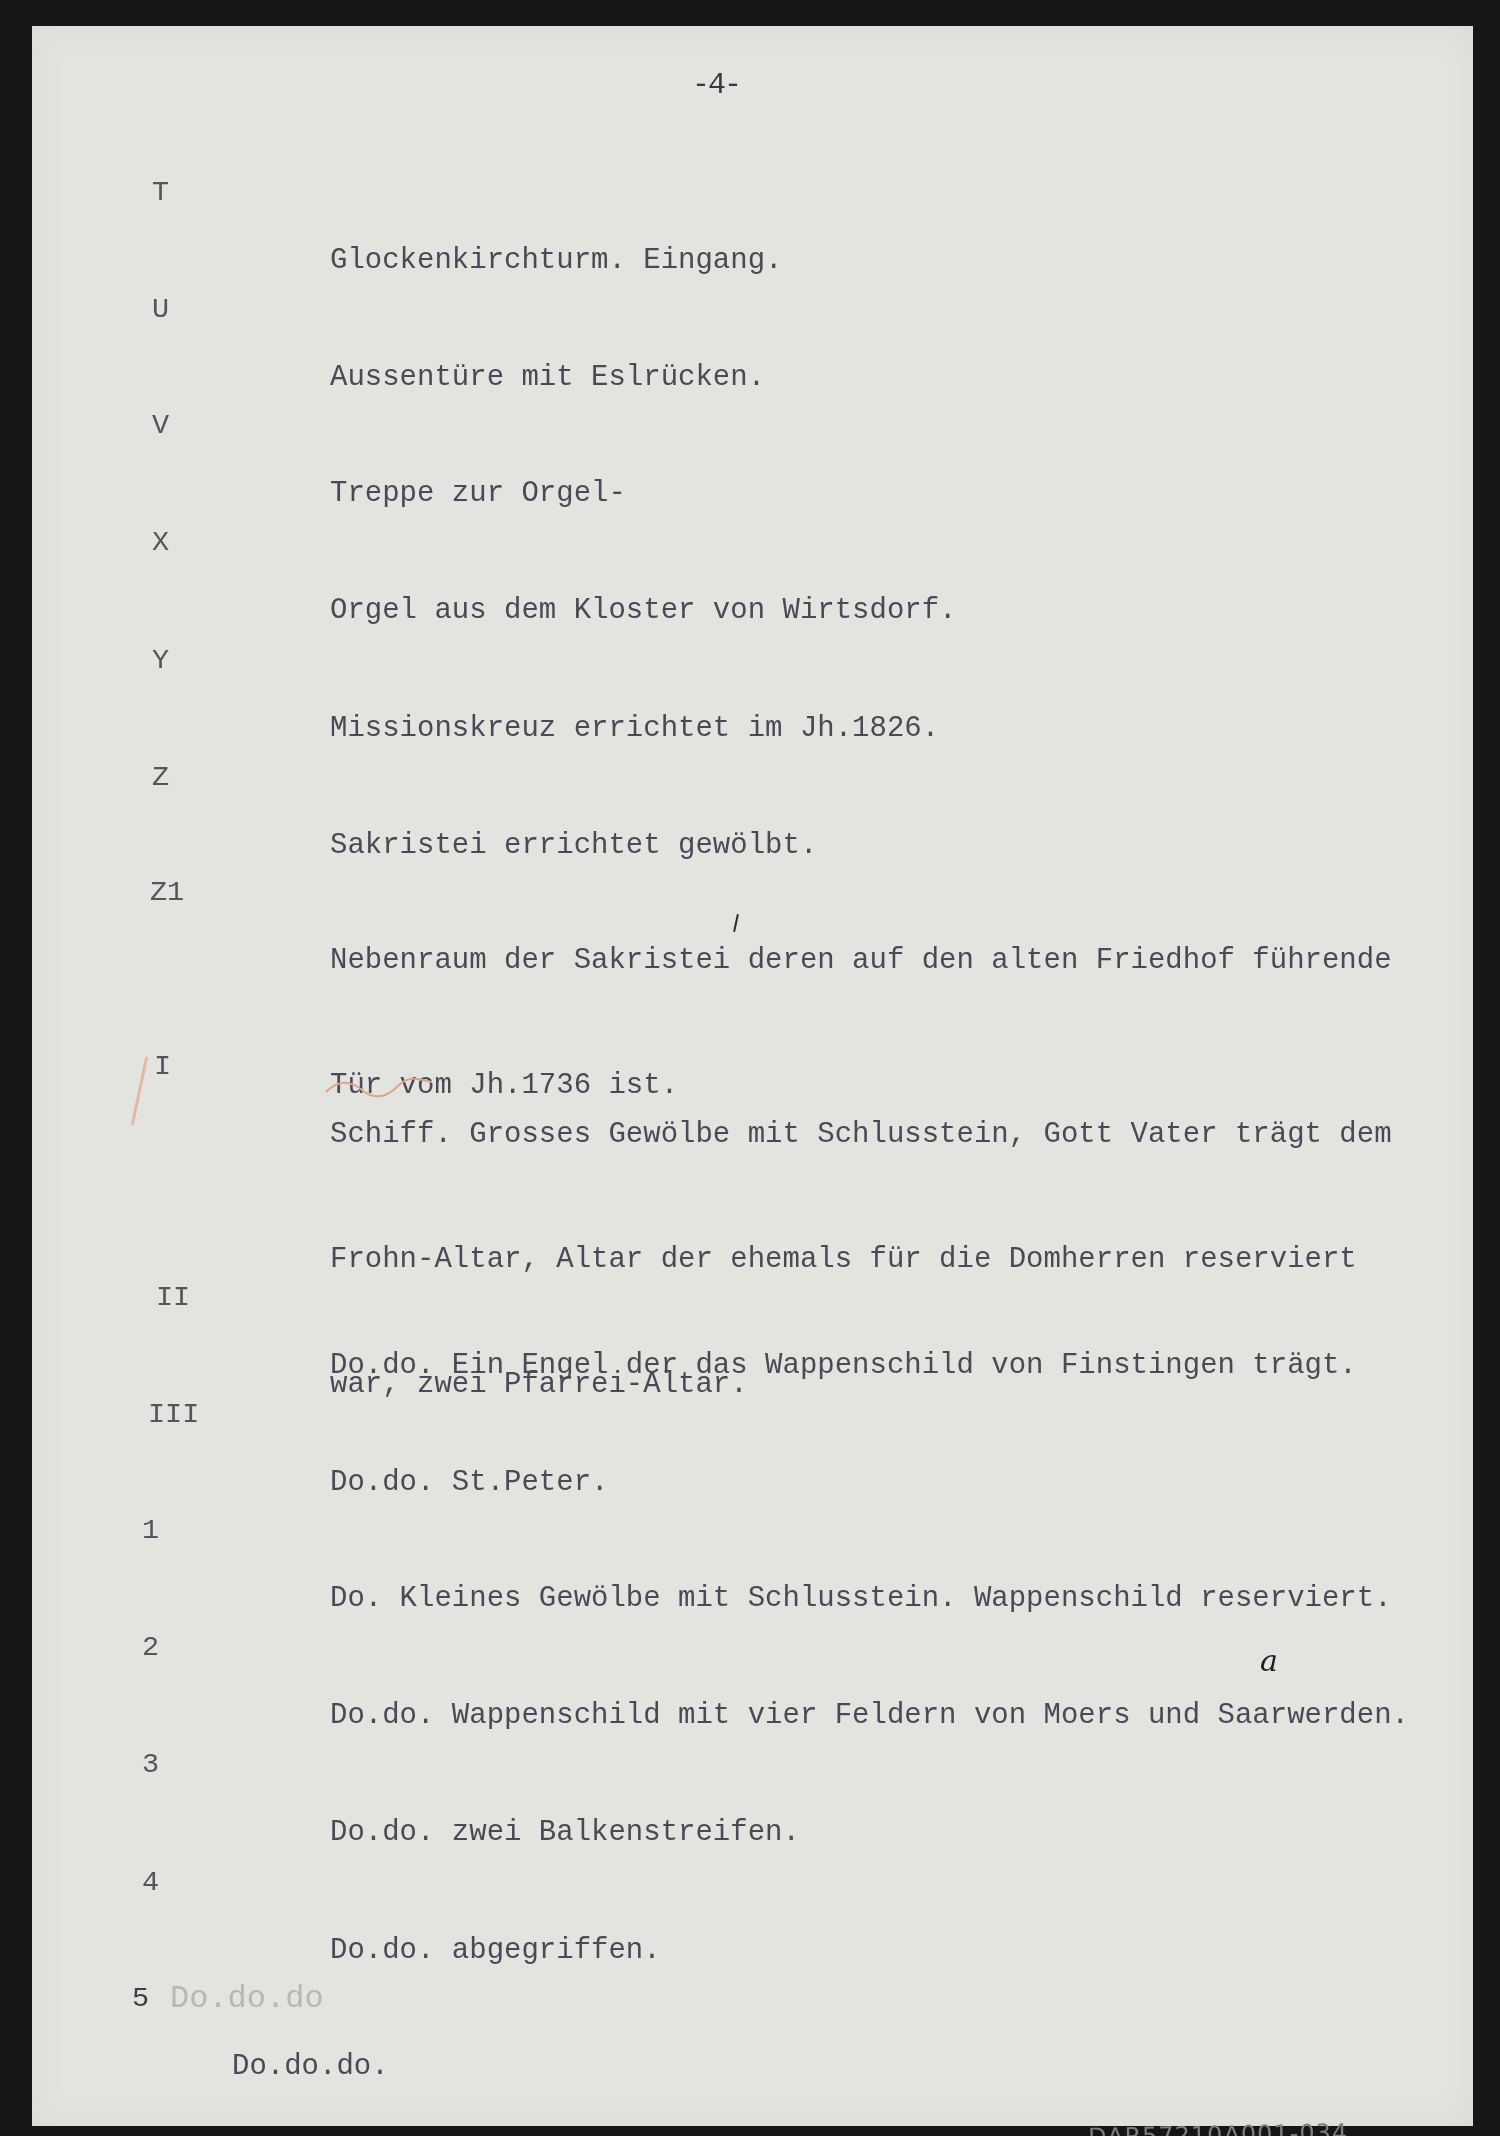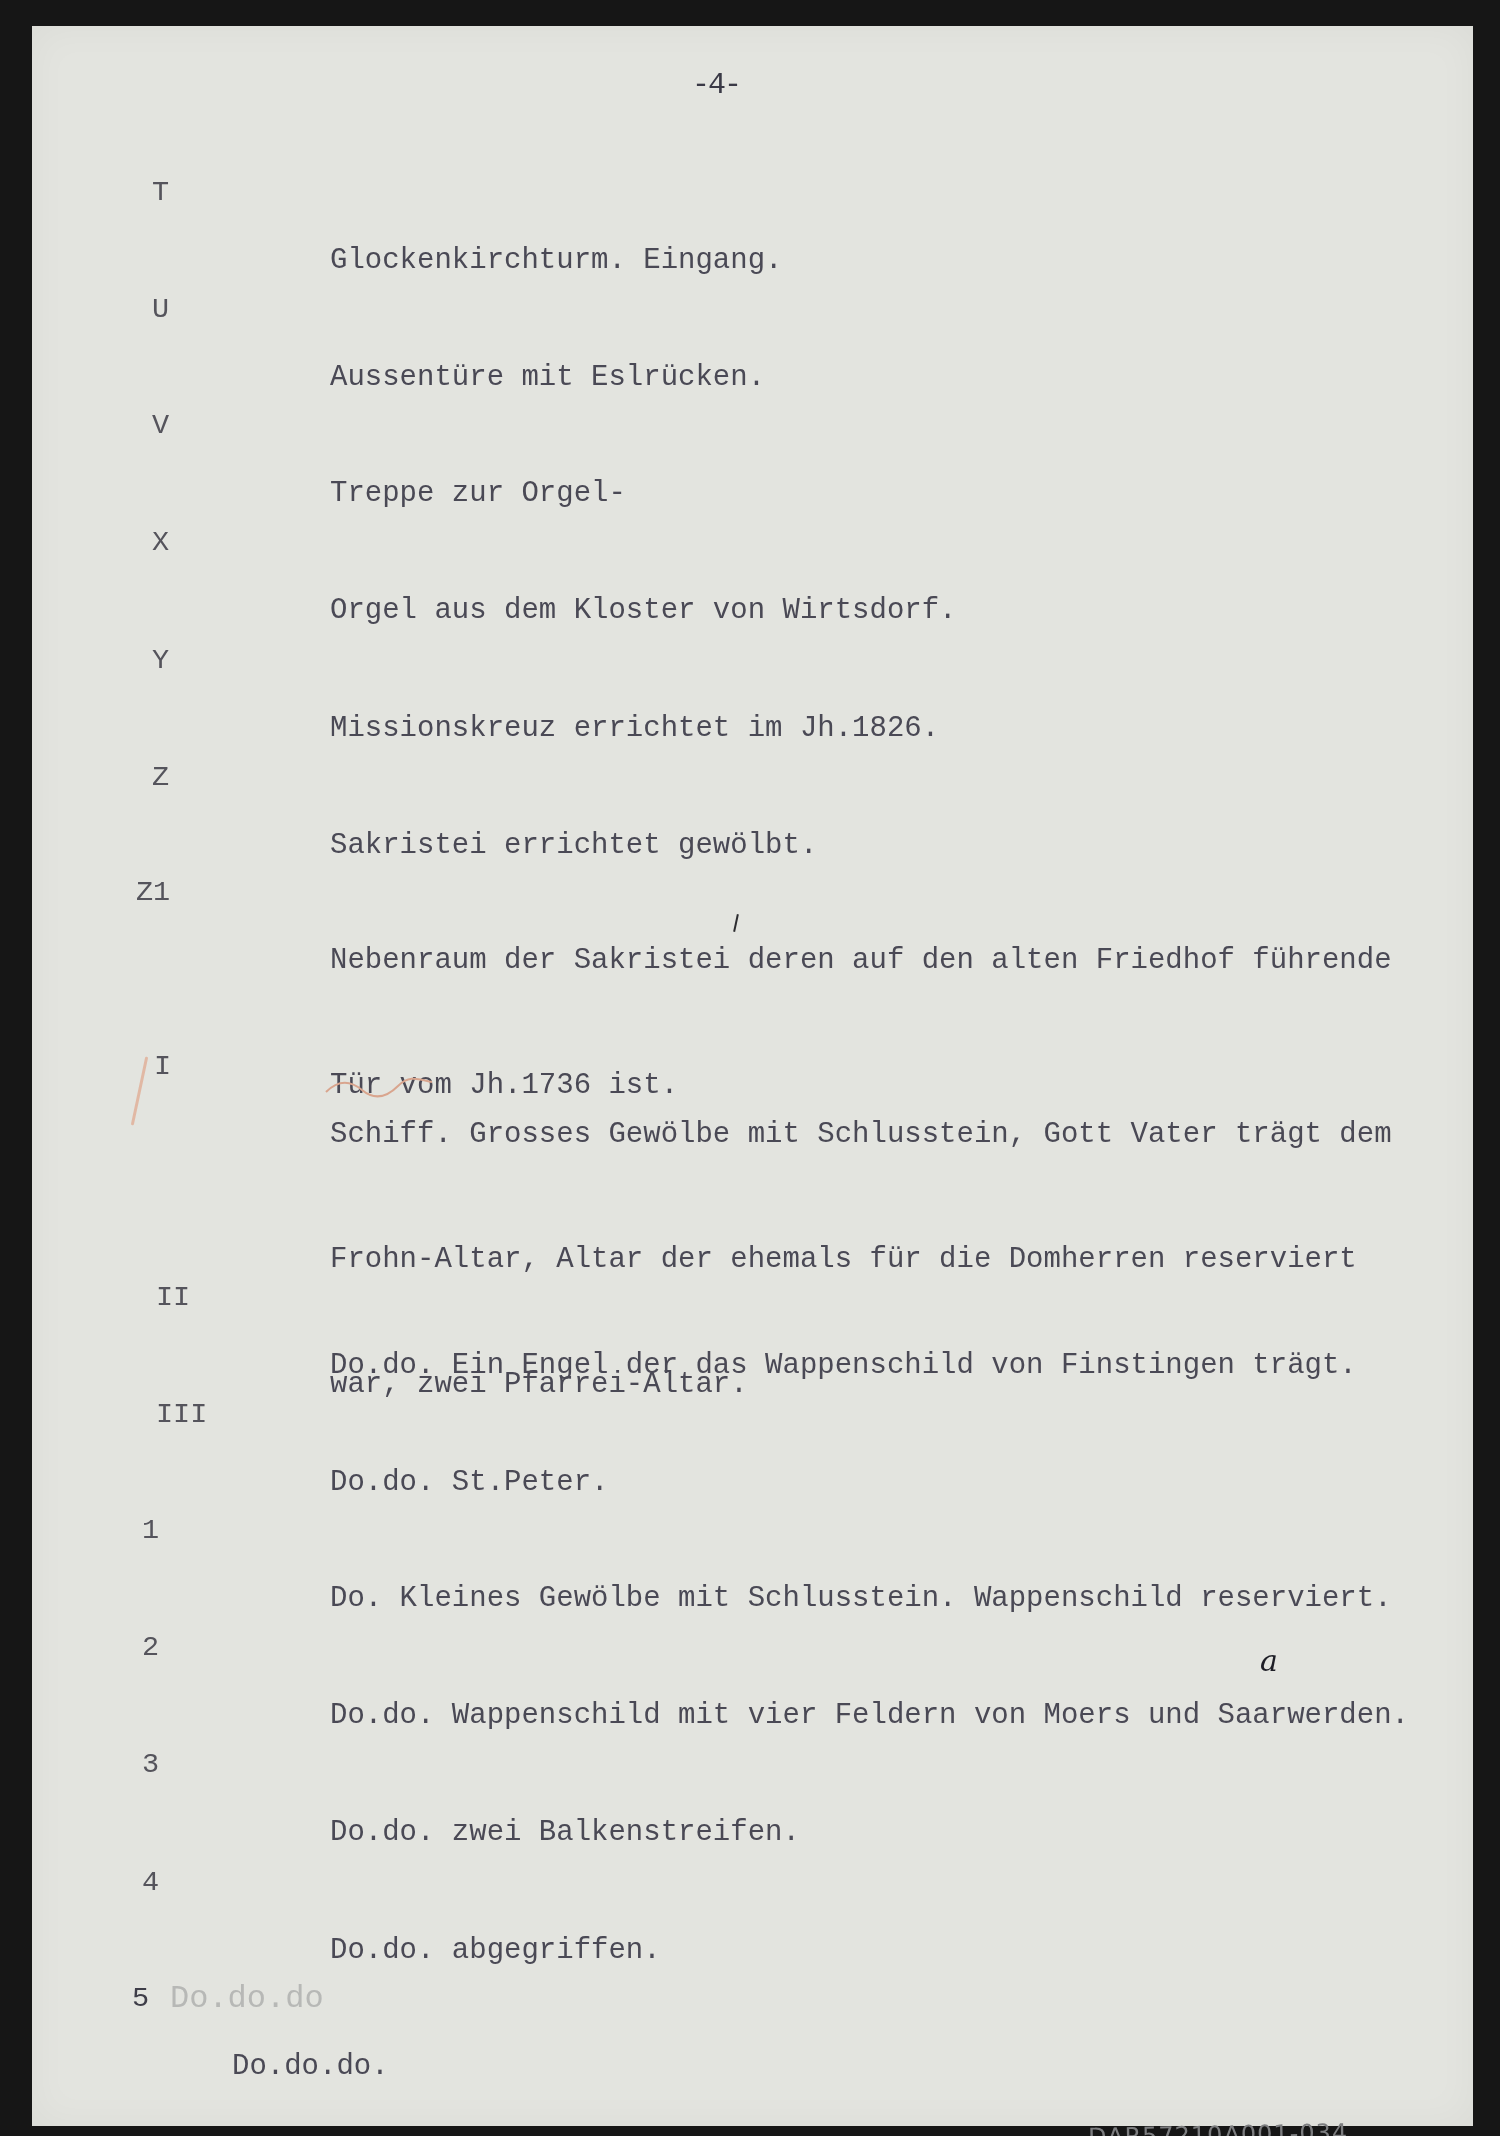--- a/index.html
+++ b/index.html
@@ -128,21 +128,21 @@
   </div>
 
   <div class="entry" style="top:735px;">
     <span class="label" style="left:120px;">Z</span>
     <div class="text">
       <span class="line">Sakristei errichtet gewölbt.</span>
     </div>
   </div>
 
   <div class="entry" style="top:850px;">
-    <span class="label" style="left:104px;">Z1</span>
+    <span class="label" style="left:118px;">Z1</span>
     <div class="text">
       <span class="line">Nebenraum der Sakristei deren auf den alten Friedhof führende</span>
       <span class="line">Tür vom Jh.1736 ist.</span>
     </div>
   </div>
 
   <div class="entry" style="top:1024px;">
     <span class="label" style="left:122px;">I</span>
     <div class="text">
       <span class="line">Schiff. Grosses Gewölbe mit Schlusstein, Gott Vater trägt dem</span>
@@ -152,21 +152,21 @@
   </div>
 
   <div class="entry" style="top:1255px;">
     <span class="label" style="left:124px;">II</span>
     <div class="text">
       <span class="line">Do.do. Ein Engel der das Wappenschild von Finstingen trägt.</span>
     </div>
   </div>
 
   <div class="entry" style="top:1372px;">
-    <span class="label" style="left:124px;text-align:center;">III</span>
+    <span class="label" style="left:116px;text-align:center;">III</span>
     <div class="text">
       <span class="line">Do.do. St.Peter.</span>
     </div>
   </div>
 
   <div class="entry" style="top:1488px;">
     <span class="label" style="left:110px;">1</span>
     <div class="text">
       <span class="line">Do. Kleines Gewölbe mit Schlusstein. Wappenschild reserviert.</span>
     </div>

